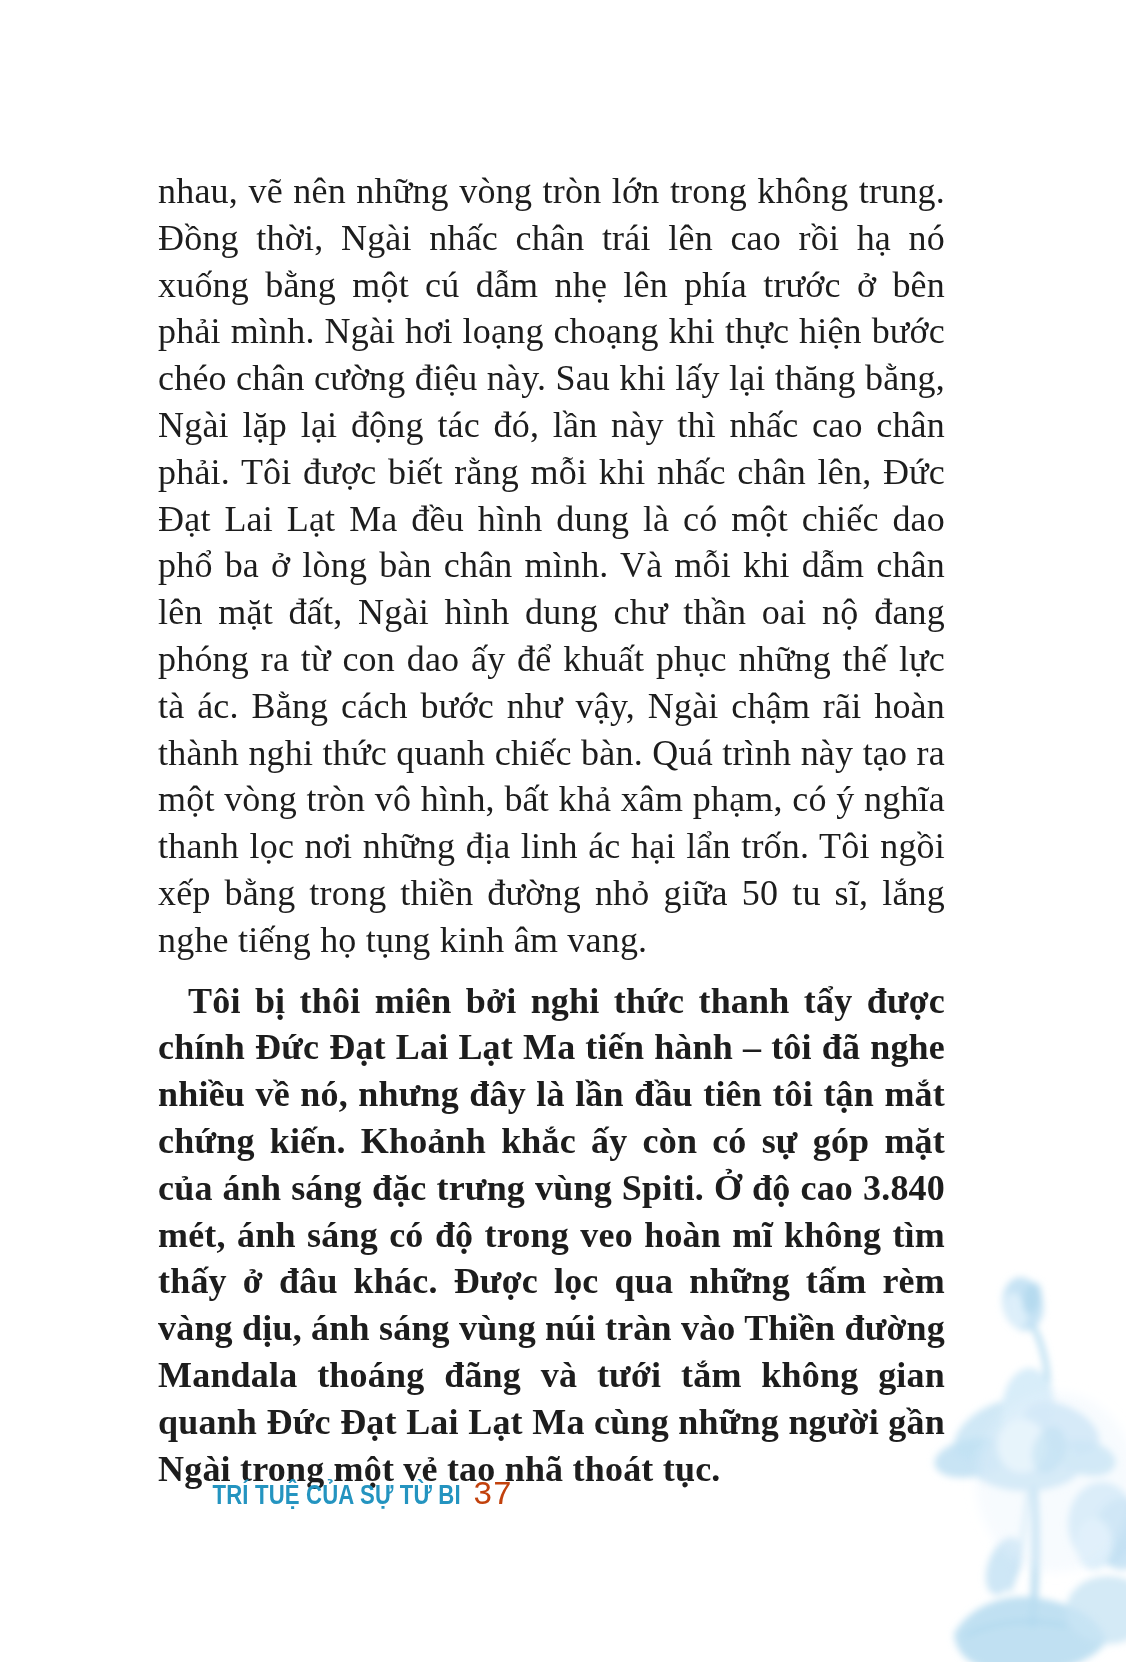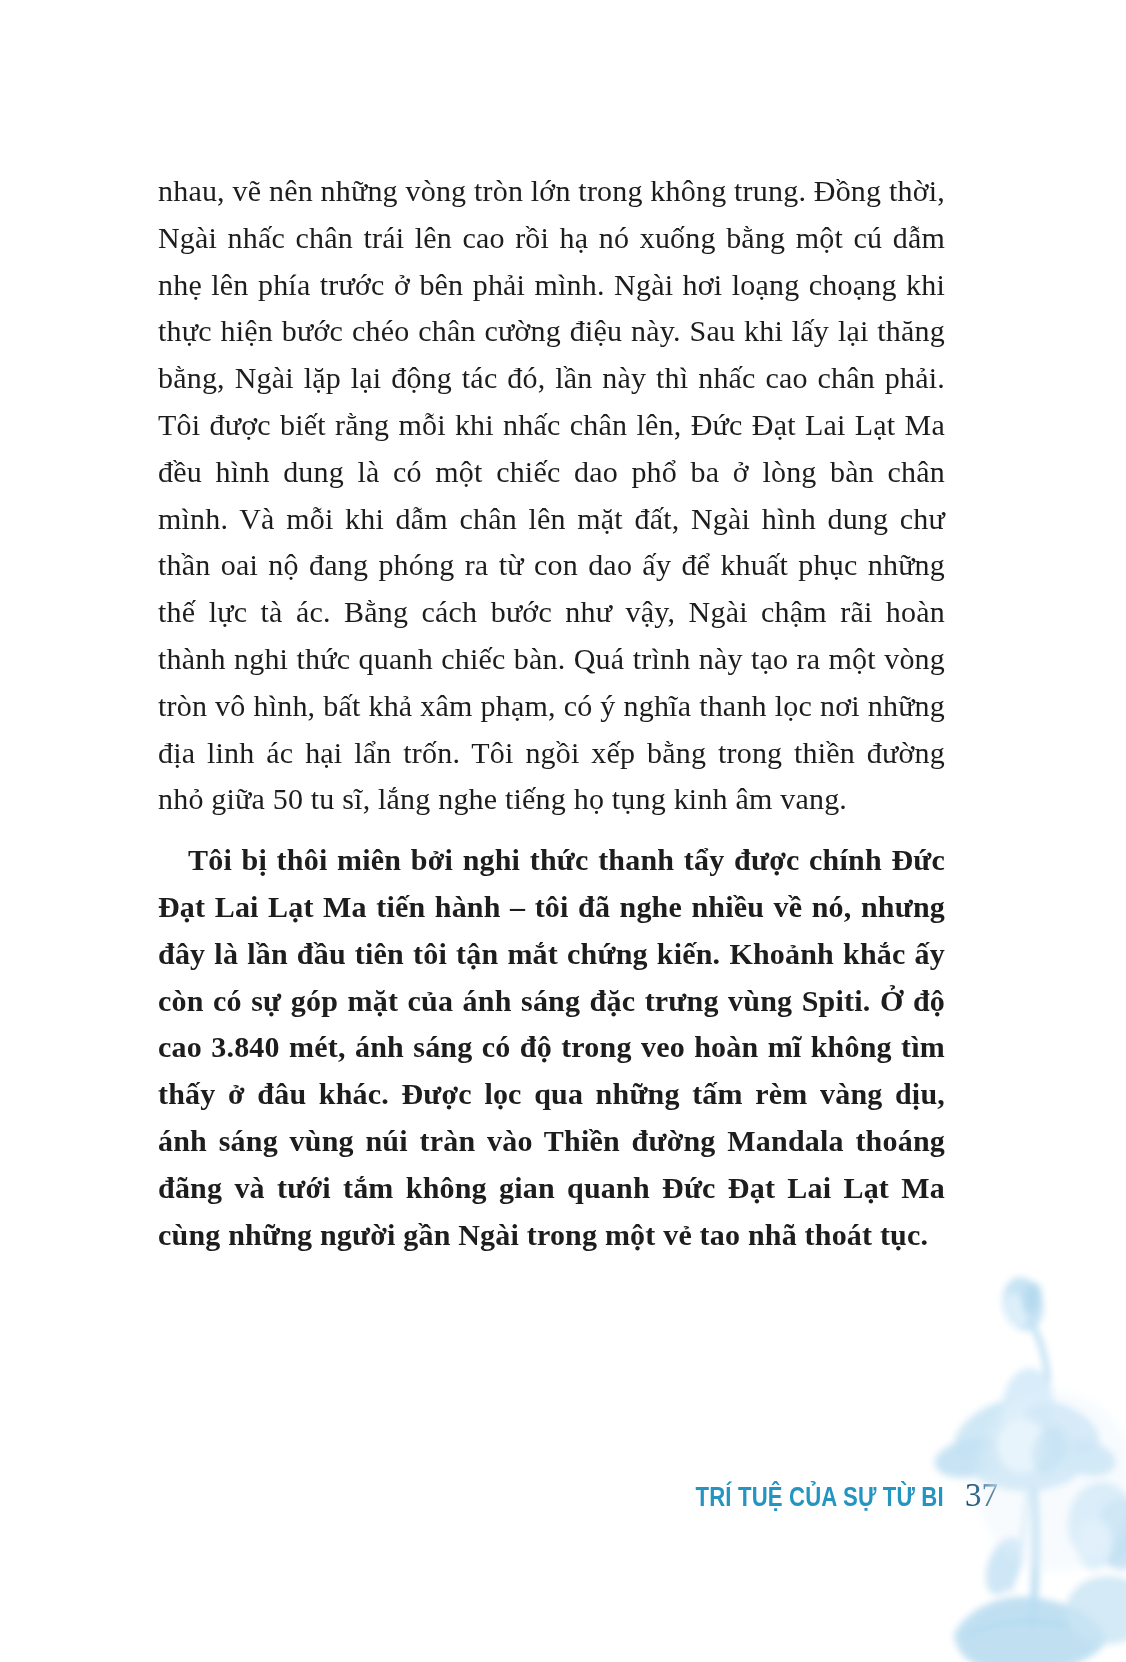--- a/index.html
+++ b/index.html
@@ -12,52 +12,51 @@
     overflow: hidden;
     font-family: "Liberation Serif", "DejaVu Serif", serif;
   }
   .text-block {
     position: absolute;
     left: 158px;
     top: 168px;
     width: 787px;
   }
   .text-block p {
-    font-size: 30px;
+    font-size: 36px;
     line-height: 46.8px;
     text-align: justify;
     text-justify: inter-word;
     color: #1d1d1d;
     margin-bottom: 14px;
     letter-spacing: 0.2px;
   }
   .text-block p.indent { text-indent: 30px; font-weight: bold; }
   .footer {
     position: absolute;
     left: 158px;
     top: 1477px;
     width: 840px;
     display: flex;
-    justify-content: flex-end;
     align-items: baseline;
-    gap: 21px;
+    gap: 12px;
   }
   .footer-title {
     font-family: "Liberation Sans", sans-serif;
     font-weight: 700;
     font-size: 27px;
     letter-spacing: 0.2px;
     transform: scaleX(0.82);
     transform-origin: 100% 50%;
     white-space: nowrap;
   }
   .footer-page-number {
-    font-family: Liberation Serif, serif;
+    font-family: Liberation Mono, monospace;
     font-size: 33px;
-    color: #0c4a6e;
+    color: #c2410c;
   }
   .lotus-art {
     position: absolute;
     right: 0;
     bottom: 0;
     width: 220px;
     height: 430px;
     pointer-events: none;
   }
 </style>

